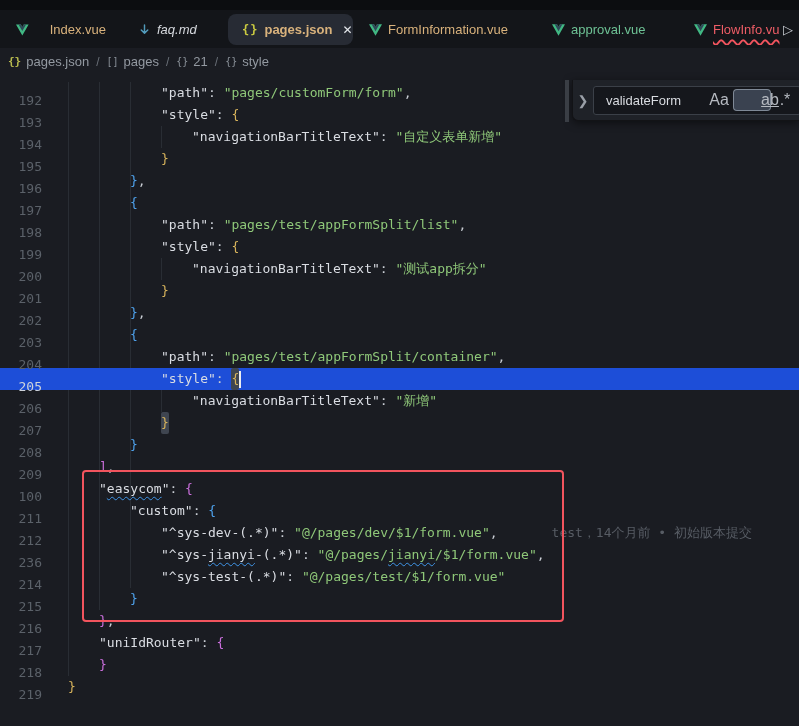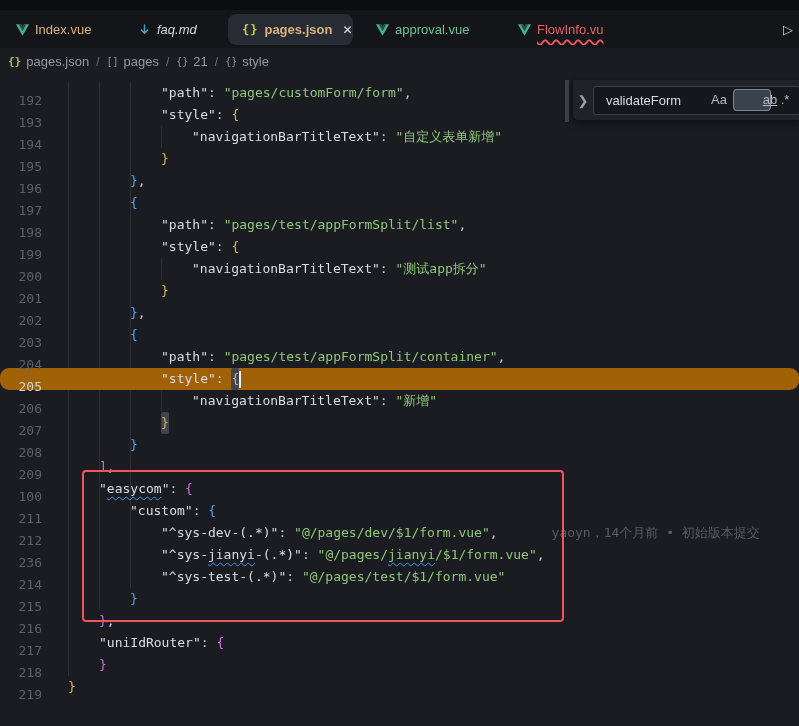--- a/index.html
+++ b/index.html
@@ -27,21 +27,21 @@
   .crumb{display:flex;align-items:center;color:#9399a1;font-size:13px;cursor:pointer;}
   .crumb .cicon{font-family:"DejaVu Sans Mono",monospace;font-size:10px;color:#8a9199;margin-right:5px;}
   .crumb .cicon.yellow{color:#b9bb4e;font-size:11px;font-weight:bold;}
   .csep{color:#6a7078;font-size:12px;margin:0 7px;}
   
   .editor{position:absolute;left:0;top:75px;width:799px;height:651px;background:#1a1c22;
           font-family:"DejaVu Sans Mono","DejaVu Sans",monospace;font-size:13px;overflow:hidden;}
   .guide{position:absolute;width:1px;background:rgba(120,130,145,0.17);z-index:0;}
   #code-lines{position:relative;padding-top:7px;z-index:1;}
   .row{display:flex;height:22px;line-height:22px;white-space:pre;cursor:text;}
-  .row.current{background:#a16207;border-radius:9px;}
+  .row.current{background:#1d4ed8;}
   .ln{flex:none;width:42px;text-align:right;color:#5b6169;margin-right:26px;cursor:pointer;margin-top:8px;}
   .row.current .ln{color:#ced3da;}
   .indent{flex:none;}
   .tk-k{color:#dadde3;} .tk-p{color:#c9cdd4;} .tk-s{color:#8fc879;}
   .tk-b1{color:#d8b45c;} .tk-b2{color:#cb6fdd;} .tk-b3{color:#4fa3ee;}
   .bracket-match{background:#3f4550;border-radius:2px;}
   .sq-blue{text-decoration:underline wavy #3f95e8 1px;text-underline-offset:3px;}
   .cursor{display:inline-block;width:2px;height:17px;background:#eceef1;align-self:center;}
   .blame{color:#575c64;margin-left:54px;font-size:13px;}
   .annotation-rect{position:absolute;left:82px;top:395px;width:478px;height:148px;
@@ -52,50 +52,57 @@
                border:1px solid #121316;border-top:none;border-right:none;border-radius:0 0 0 6px;
                box-shadow:0 2px 8px rgba(0,0,0,.5);display:flex;align-items:center;z-index:10;
                box-sizing:border-box;overflow:hidden;}
   .find-chevron{color:#9aa0a8;font-size:13px;width:20px;text-align:center;flex:none;cursor:pointer;}
   .find-input-wrap{position:relative;flex:1;height:27px;background:#15171c;border:1px solid #3b4048;
                    border-radius:3px;display:flex;align-items:center;margin-right:-2px;}
   .find-input{background:transparent;border:none;outline:none;color:#d9dce1;
               font-family:"Liberation Sans",sans-serif;font-size:13px;padding:0 0 0 12px;width:115px;}
   .find-opts{position:absolute;right:4px;top:3px;display:flex;gap:4px;}
   .fbtn{width:22px;height:20px;display:flex;align-items:center;justify-content:center;
-        color:#b6bac1;font-size:13px;border-radius:3px;cursor:pointer;box-sizing:border-box;}
+        color:#b6bac1;font-size:16px;border-radius:3px;cursor:pointer;box-sizing:border-box;}
   .fbtn.sel{background:#3a4250;box-shadow:0 0 0 1px #7f8996;padding-left:36px;}
   .fbtn .und{text-decoration:underline;}
 </style>
 </head>
 <body>
 
 <div class="screen">
 
   <div class="titlebar"></div>
 
   <div class="tabbar">
     <div id="tabs-host" style="display:flex;align-items:center;height:100%;">
-        <div class="tab" style="margin-left: 2px; width: 104px;">
+        <div class="tab" style="margin-left: 2px; width: 104px; gap: 15px;">
           <svg width="13" height="12" viewBox="0 0 261 226">
             <path fill="#41b883" d="M161 0l-30.5 54L100 0H0l130.5 226L261 0z"></path>
             <path fill="#2f4858" d="M161 0l-30.5 54L100 0H52l78.5 136L209 0z"></path>
           </svg>
           <span class="lbl c-mod">Index.vue</span>
         </div>
         <div class="tab" style="margin-left: 18px; width: 89px;">
           <svg width="13" height="13" viewBox="0 0 16 16">
             <path fill="none" stroke="#519aba" stroke-width="1.8" stroke-linecap="round" stroke-linejoin="round" d="M8 2.5v9M4 8.5l4 4 4-4"></path>
           </svg>
           <span class="lbl c-prev">faq.md</span>
         </div>
         <div class="tab active" style="margin-left: 15px; width: 125px;">
           <span class="json-glyph">{}</span>
           <span class="lbl c-mod">pages.json</span>
           <span class="close">✕</span>
+        </div>
+        <div class="tab" style="margin-left: 2px; width: 174px;">
+          <svg width="13" height="12" viewBox="0 0 261 226">
+            <path fill="#41b883" d="M161 0l-30.5 54L100 0H0l130.5 226L261 0z"></path>
+            <path fill="#2f4858" d="M161 0l-30.5 54L100 0H52l78.5 136L209 0z"></path>
+          </svg>
+          <span class="lbl c-mod">FormInformation.vue</span>
         </div>
         <div class="tab" style="margin-left: 9px; width: 128px;">
           <svg width="13" height="12" viewBox="0 0 261 226">
             <path fill="#41b883" d="M161 0l-30.5 54L100 0H0l130.5 226L261 0z"></path>
             <path fill="#2f4858" d="M161 0l-30.5 54L100 0H52l78.5 136L209 0z"></path>
           </svg>
           <span class="lbl c-add">approval.vue</span>
         </div>
         <div class="tab" style="margin-left: 14px; width: 112px;">
           <svg width="13" height="12" viewBox="0 0 261 226">
@@ -151,21 +158,21 @@
         <div class="row"><span class="ln">202</span><span class="indent" style="width: 62px;"></span><span class="tk-b3">}</span><span class="tk-p">,</span></div>
         <div class="row"><span class="ln">203</span><span class="indent" style="width: 62px;"></span><span class="tk-b3">{</span></div>
         <div class="row"><span class="ln">204</span><span class="indent" style="width: 93px;"></span><span class="tk-k">"path"</span><span class="tk-p">: </span><span class="tk-s">"pages/test/appFormSplit/container"</span><span class="tk-p">,</span></div>
         <div class="row current"><span class="ln">205</span><span class="indent" style="width: 93px;"></span><span class="tk-k">"style"</span><span class="tk-p">: </span><span class="tk-b1 bracket-match">{</span><span class="cursor"></span></div>
         <div class="row"><span class="ln">206</span><span class="indent" style="width: 124px;"></span><span class="tk-k">"navigationBarTitleText"</span><span class="tk-p">: </span><span class="tk-s">"新增"</span></div>
         <div class="row"><span class="ln">207</span><span class="indent" style="width: 93px;"></span><span class="tk-b1 bracket-match">}</span></div>
         <div class="row"><span class="ln">208</span><span class="indent" style="width: 62px;"></span><span class="tk-b3">}</span></div>
         <div class="row"><span class="ln">209</span><span class="indent" style="width: 31px;"></span><span class="tk-b2">]</span><span class="tk-p">,</span></div>
         <div class="row"><span class="ln">100</span><span class="indent" style="width: 31px;"></span><span class="tk-k">"</span><span class="tk-k sq-blue">easycom</span><span class="tk-k">"</span><span class="tk-p">: </span><span class="tk-b2">{</span></div>
         <div class="row"><span class="ln">211</span><span class="indent" style="width: 62px;"></span><span class="tk-k">"custom"</span><span class="tk-p">: </span><span class="tk-b3">{</span></div>
-        <div class="row"><span class="ln">212</span><span class="indent" style="width: 93px;"></span><span class="tk-k">"^sys-dev-(.*)"</span><span class="tk-p">: </span><span class="tk-s">"@/pages/dev/$1/form.vue"</span><span class="tk-p">,</span><span class="blame">yaoyn，14个月前 • 初始版本提交</span></div>
+        <div class="row"><span class="ln">212</span><span class="indent" style="width: 93px;"></span><span class="tk-k">"^sys-dev-(.*)"</span><span class="tk-p">: </span><span class="tk-s">"@/pages/dev/$1/form.vue"</span><span class="tk-p">,</span><span class="blame">test，14个月前 • 初始版本提交</span></div>
         <div class="row"><span class="ln">236</span><span class="indent" style="width: 93px;"></span><span class="tk-k">"^sys-</span><span class="tk-k sq-blue">jianyi</span><span class="tk-k">-(.*)"</span><span class="tk-p">: </span><span class="tk-s">"@/pages/</span><span class="tk-s sq-blue">jianyi</span><span class="tk-s">/$1/form.vue"</span><span class="tk-p">,</span></div>
         <div class="row"><span class="ln">214</span><span class="indent" style="width: 93px;"></span><span class="tk-k">"^sys-test-(.*)"</span><span class="tk-p">: </span><span class="tk-s">"@/pages/test/$1/form.vue"</span></div>
         <div class="row"><span class="ln">215</span><span class="indent" style="width: 62px;"></span><span class="tk-b3">}</span></div>
         <div class="row"><span class="ln">216</span><span class="indent" style="width: 31px;"></span><span class="tk-b2">}</span><span class="tk-p">,</span></div>
         <div class="row"><span class="ln">217</span><span class="indent" style="width: 31px;"></span><span class="tk-k">"uniIdRouter"</span><span class="tk-p">: </span><span class="tk-b2">{</span></div>
         <div class="row"><span class="ln">218</span><span class="indent" style="width: 31px;"></span><span class="tk-b2">}</span></div>
         <div class="row"><span class="ln">219</span><span class="indent" style="width: 0px;"></span><span class="tk-b1">}</span></div>
       </div>
     <div class="annotation-rect"></div>
   </div>

